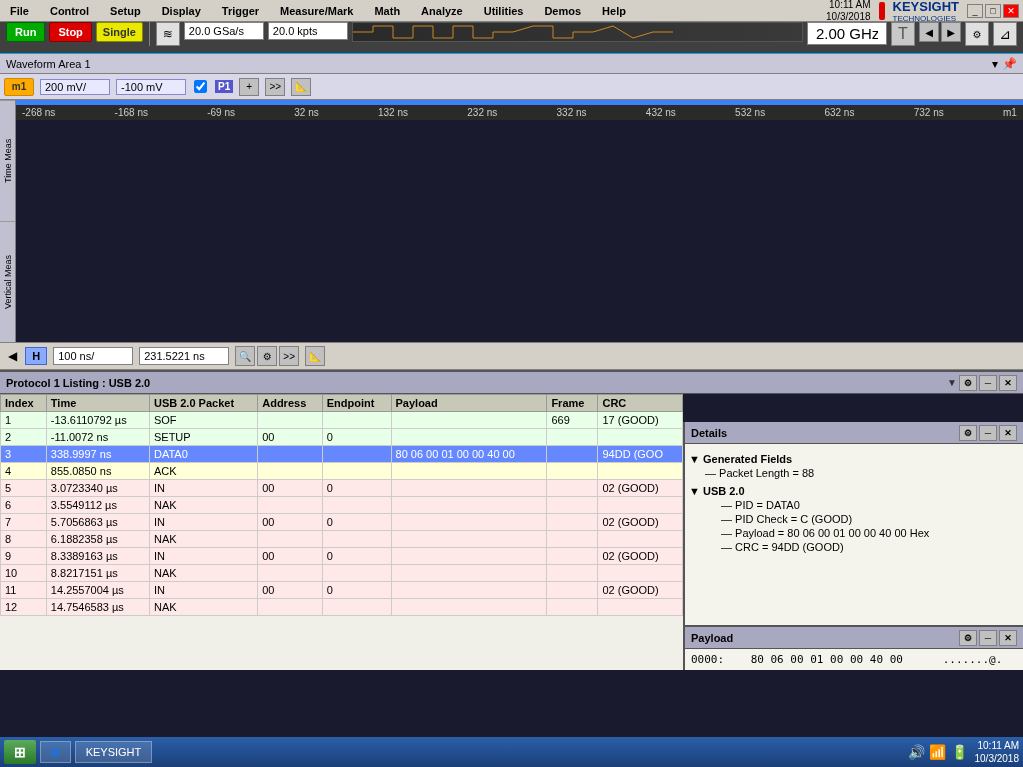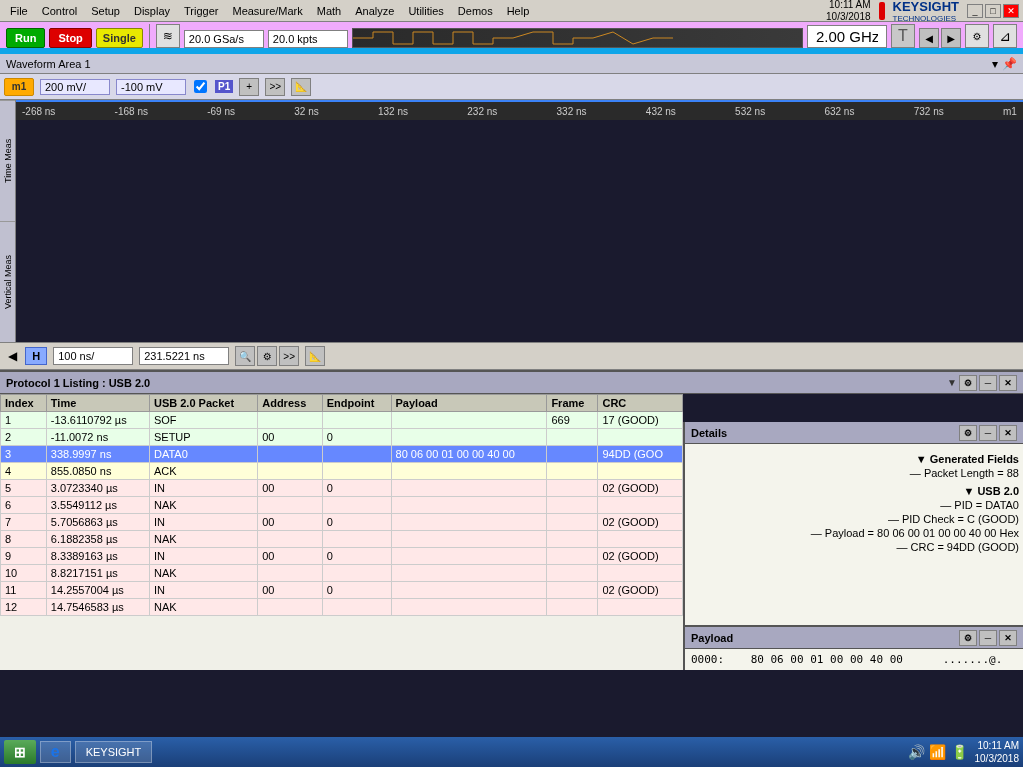--- a/index.html
+++ b/index.html
@@ -4,36 +4,36 @@
   <style>
     * { margin: 0; padding: 0; box-sizing: border-box; }
     body { width: 1023px; height: 767px; background: #1a1a2e; font-family: 'Arial', sans-serif; font-size: 11px; overflow: hidden; color: #000; }
 
     
     .menu-bar {
       display: flex; align-items: center; justify-content: space-between;
       background: #d4d0c8; height: 22px; padding: 0 4px;
       border-bottom: 1px solid #808080;
     }
-    .menu-items { display: flex; gap: 2px; }
+    .menu-items { display: flex; gap: 9px; font-weight: bold; }
     .menu-item { padding: 2px 6px; font-size: 11px; cursor: pointer; }
     .title-bar-right { display: flex; align-items: center; gap: 8px; }
     .clock-info { font-size: 10px; text-align: right; line-height: 1.2; }
     .keysight-logo { display: flex; align-items: center; gap: 4px; }
     .logo-text { font-size: 13px; font-weight: bold; color: #003087; }
     .logo-subtext { font-size: 8px; color: #003087; }
     .win-btns { display: flex; gap: 2px; }
     .win-btn { width: 16px; height: 14px; background: #d4d0c8; border: 1px solid #808080; font-size: 9px; display: flex; align-items: center; justify-content: center; cursor: pointer; }
     .win-btn.close { background: #ff0000; color: white; }
 
     
     .toolbar {
-      display: flex; align-items: flex-end; gap: 4px;
-      background: #f0abfc; height: 32px; padding: 0 6px;
-      border-bottom: 6px solid #0ea5e9;
+      display: flex; align-items: flex-start; gap: 4px;
+      background: #404040; height: 32px; padding: 0 6px;
+      border-bottom: 1px solid #0ea5e9;
     }
     .btn-run { background: #00aa00; color: white; border: 1px solid #006600; padding: 3px 8px; font-size: 11px; font-weight: bold; cursor: pointer; border-radius: 2px; }
     .btn-stop { background: #dd0000; color: white; border: 1px solid #880000; padding: 3px 8px; font-size: 11px; font-weight: bold; cursor: pointer; border-radius: 2px; }
     .btn-single { background: #e8e800; color: #333; border: 1px solid #888800; padding: 3px 6px; font-size: 11px; font-weight: bold; cursor: pointer; border-radius: 2px; }
     .toolbar-sep { width: 1px; height: 24px; background: #808080; margin: 0 2px; }
     .toolbar-icon { width: 24px; height: 24px; background: #e0e0e0; border: 1px solid #808080; display: flex; align-items: center; justify-content: center; cursor: pointer; font-size: 10px; }
     .toolbar-input { background: #ffffff; border: 1px solid #808080; padding: 2px 4px; width: 80px; font-size: 11px; }
     .toolbar-freq { background: #ffffff; border: 1px solid #808080; padding: 2px 8px; width: 80px; font-size: 15px; }
     .trigger-icon { width: 24px; height: 24px; background: #c8c8c8; border: 1px solid #808080; display: flex; align-items: center; justify-content: center; font-size: 16px; color: #555; }
     .nav-arrows { display: flex; gap: 2px; }
@@ -65,21 +65,21 @@
     .scope-container { display: flex; }
     .side-labels { display: flex; flex-direction: column; width: 16px; background: #c8c8d8; border-right: 1px solid #808080; }
     .side-label { writing-mode: vertical-rl; transform: rotate(180deg); font-size: 9px; text-align: center; padding: 4px 1px; background: #c0c0d0; border-bottom: 1px solid #999; cursor: pointer; flex: 1; display: flex; align-items: center; justify-content: center; }
 
     .scope-main { flex: 1; position: relative; }
 
     
     .time-axis {
       background: #2a2a2a; height: 20px; display: flex; align-items: center;
       padding: 0 4px; font-size: 10px; color: #cccccc;
-      border-top: 2px solid #3b82f6;
+      border-top: 5px solid #3b82f6;
     }
     .time-markers { display: flex; justify-content: space-between; width: 100%; padding: 0 2px; }
 
     
     .bottom-toolbar {
       display: flex; align-items: center; gap: 6px;
       background: #d4d0c8; height: 28px; padding: 0 6px;
       border-top: 1px solid #808080; border-bottom: 1px solid #808080;
     }
     .h-indicator { background: #88aaff; padding: 2px 6px; font-size: 11px; font-weight: bold; border: 1px solid #4466cc; color: #000; }
@@ -113,21 +113,21 @@
     .row-ack { background: #ffffd8; }
     .row-in { background: #ffe8e8; }
     .row-nak { background: #ffe8e8; }
 
     
     .details-header {
       display: flex; align-items: center; justify-content: space-between;
       background: #a8a8c0; height: 22px; padding: 0 6px;
       border-bottom: 1px solid #555; font-size: 11px; font-weight: bold;
     }
-    .details-content { flex: 1; overflow-y: auto; padding: 4px; font-size: 11px; background: #f4f4ec; text-align: right; }
+    .details-content { flex: 1; overflow-y: auto; padding: 4px; font-size: 11px; background: #f4f4ec; }
     .tree-item { padding: 1px 0; }
     .tree-item.root { font-weight: bold; margin-top: 4px; }
     .tree-item.child { padding-left: 16px; }
     .tree-item.grandchild { padding-left: 32px; }
 
     
     .payload-section { border-top: 2px solid #555; background: #f0f0e8; }
     .payload-header {
       display: flex; align-items: center; justify-content: space-between;
       background: #a8a8c0; height: 22px; padding: 0 6px;

